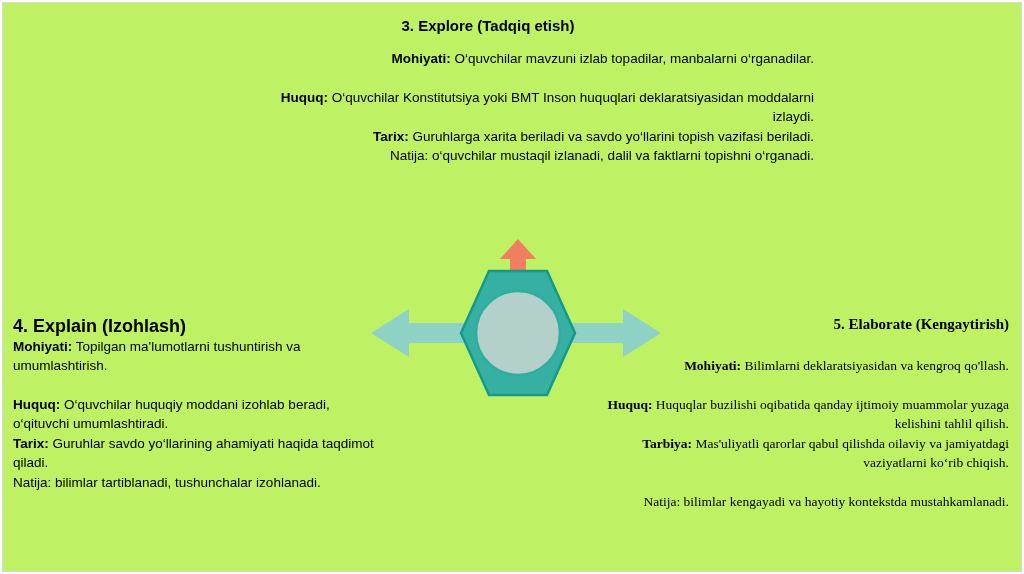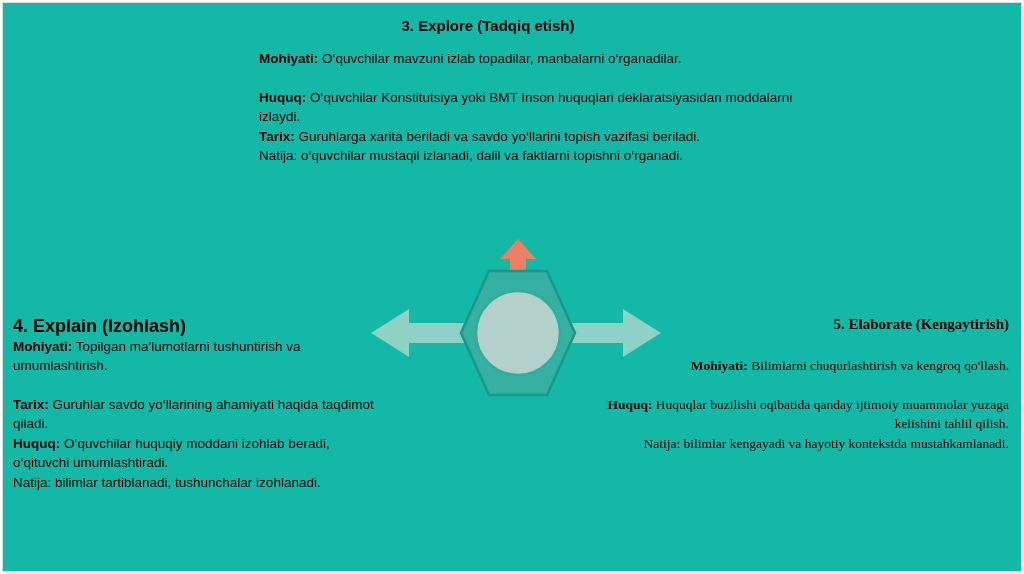--- a/index.html
+++ b/index.html
@@ -8,33 +8,33 @@
     background: #ffffff;
     font-family: "Liberation Sans", sans-serif;
     color: #000000;
     position: relative;
     overflow: hidden;
   }
   .slide {
     position: absolute;
     left: 2px; top: 2px; right: 2px; bottom: 2px;
     border: 1px solid #d9d9d9;
-    background: #14b8a6;
+    background: #bef264;
   }
   .title-top {
     position: absolute;
     left: 0; top: 14px; width: 970px;
     text-align: center;
     font-size: 15px; font-weight: bold;
     margin: 0;
   }
   .block { position: absolute; font-size: 13.5px; line-height: 19.5px; }
   .block p { margin: 0; }
   .gap-after { margin-bottom: 19px !important; }
-  .top-block   { left: 256px; top: 46px;  width: 566px; text-align: left; }
+  .top-block   { left: 245px; top: 46px;  width: 566px; text-align: right; }
   .left-block  { left: 10px;  top: 314px; width: 372px; text-align: left; }
   .right-block { right: 12px; top: 311px; width: 406px; text-align: right; font-family: Liberation Serif, serif; }
   .side-heading { font-size: 18px; font-weight: bold; margin: 0; line-height: 19.5px; }
   .right-heading { font-size: 15px; font-weight: bold; margin: 0 0 22px 0; line-height: 20px; }
   .diagram { position: absolute; left: 362px; top: 230px; }
   b { font-weight: bold; }
 </style>
 </head>
 <body>
 
@@ -53,25 +53,26 @@
     <polygon points="6,100 44,76 44,90 153,90 153,110 44,110 44,124" fill="#8ed1c5"></polygon>
     <polygon points="296,100 258,76 258,90 153,90 153,110 258,110 258,124" fill="#8ed1c5"></polygon>
     <polygon points="153,6 171,26 161,26 161,60 145,60 145,26 135,26" fill="#ef7e62"></polygon>
     <polygon stroke="#149a8b" stroke-width="2.5" points="96,100 124,38 182,38 210,100 182,162 124,162" fill="#35b0a2"></polygon>
     <circle stroke="#2fae9f" stroke-width="2.5" cx="153" cy="100" r="42" fill="#b3d0ca"></circle>
   </svg>
 
   <div class="block left-block">
     <h3 class="side-heading">4. Explain (Izohlash)</h3>
     <p class="gap-after"><b>Mohiyati:</b><span> Topilgan ma'lumotlarni tushuntirish va umumlashtirish.</span></p>
+    <p><b>Huquq:</b><span> O‘quvchilar huquqiy moddani izohlab beradi, o‘qituvchi umumlashtiradi.</span></p>
     <p><b>Tarix:</b><span> Guruhlar savdo yo‘llarining ahamiyati haqida taqdimot qiladi.</span></p>
-    <p><b>Huquq:</b><span> O‘quvchilar huquqiy moddani izohlab beradi, o‘qituvchi umumlashtiradi.</span></p>
     <p><b></b><span>Natija: bilimlar tartiblanadi, tushunchalar izohlanadi.</span></p>
   </div>
 
   <div class="block right-block">
     <h3 class="right-heading">5. Elaborate (Kengaytirish)</h3>
-    <p class="gap-after"><b>Mohiyati:</b><span> Bilimlarni chuqurlashtirish va kengroq qo'llash.</span></p>
+    <p class="gap-after"><b>Mohiyati:</b><span> Bilimlarni deklaratsiyasidan va kengroq qo'llash.</span></p>
     <p><b>Huquq:</b><span> Huquqlar buzilishi oqibatida qanday ijtimoiy muammolar yuzaga kelishini tahlil qilish.</span></p>
+    <p class="gap-after"><b>Tarbiya:</b><span> Mas'uliyatli qarorlar qabul qilishda oilaviy va jamiyatdagi vaziyatlarni ko‘rib chiqish.</span></p>
     <p><b></b><span>Natija: bilimlar kengayadi va hayotiy kontekstda mustahkamlanadi.</span></p>
   </div>
 
 </div>
 
 </body></html>

